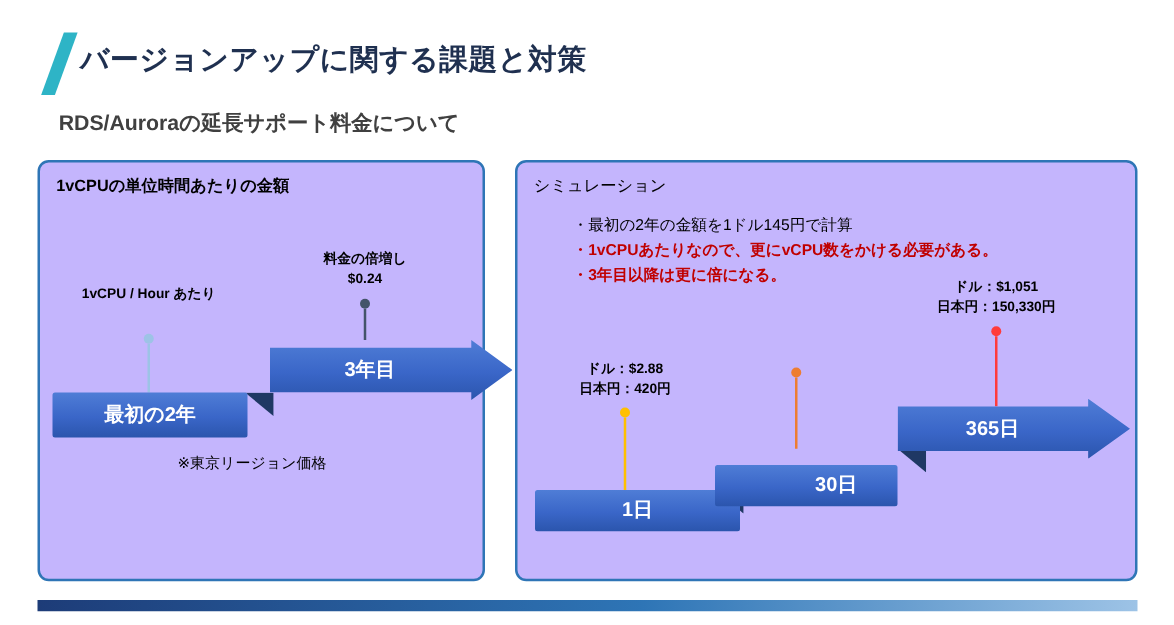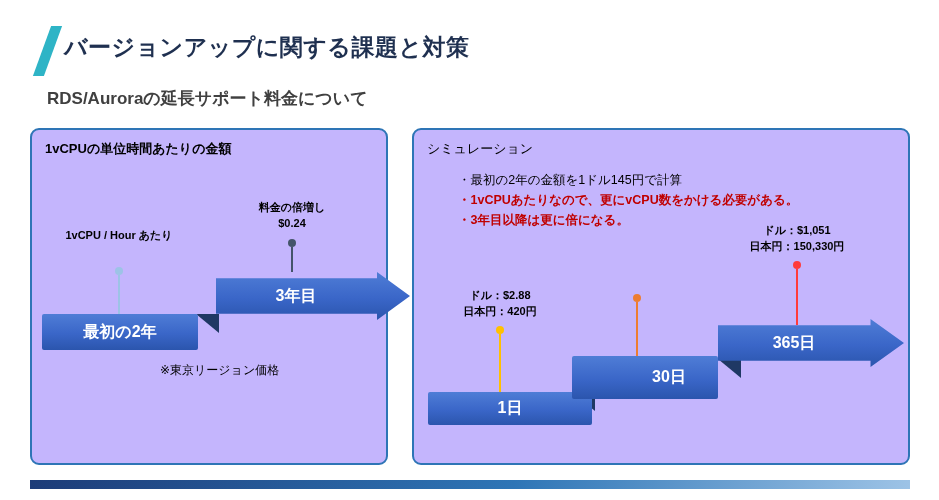--- a/index.html
+++ b/index.html
@@ -78,21 +78,21 @@
   <div class="stem" style="left:259px; top:117px; height:25px; background:var(--stem_navy);"></div>
 
   <div class="fold" style="left:164px; top:184px;"></div>
   <div class="step-box" style="left:10px; top:184px; width:156px; height:36px;">
     <span>最初の2年</span>
   </div>
   <div class="step-arrow" style="left:148px; top:142px; width:194px;margin-left:36px; --head:83%;">
     <span>3年目</span>
   </div>
 
-  <div class="footnote" style="left:128px; top:232px;text-align:right;">※東京リージョン価格</div>
+  <div class="footnote" style="left:110px; top:232px;text-align:right;">※東京リージョン価格</div>
 </div>
 
 <div class="panel right-panel">
   <div class="panel-heading">シミュレーション</div>
 
   <div class="bullets">
     <div>・最初の2年の金額を1ドル145円で計算</div>
     <div class="bullet-red">・1vCPUあたりなので、更にvCPU数をかける必要がある。</div>
     <div class="bullet-red">・3年目以降は更に倍になる。</div>
   </div>
@@ -113,21 +113,21 @@
   </div>
   <div class="dot" style="left:379px; top:131px; background:var(--stem_red);"></div>
   <div class="stem" style="left:382px; top:139px; height:56px; background:var(--stem_red);"></div>
 
   <div class="fold" style="left:158px; top:262px;"></div>
   <div class="fold" style="left:304px; top:229px;"></div>
 
   <div class="step-box" style="left:14px; top:262px; width:164px; height:33px;">
     <span>1日</span>
   </div>
-  <div class="step-box" style="left:158px; top:226px; width:146px; height:43px;padding-left:48px;">
+  <div class="step-box" style="left:158px; top:242px; width:146px; height:33px;padding-left:48px;">
     <span>30日</span>
   </div>
   <div class="step-arrow" style="left:304px; top:189px; width:186px; --head:82%;">
     <span>365日</span>
   </div>
 </div>
 
 <div class="footer-bar"></div>
 
 </body></html>

